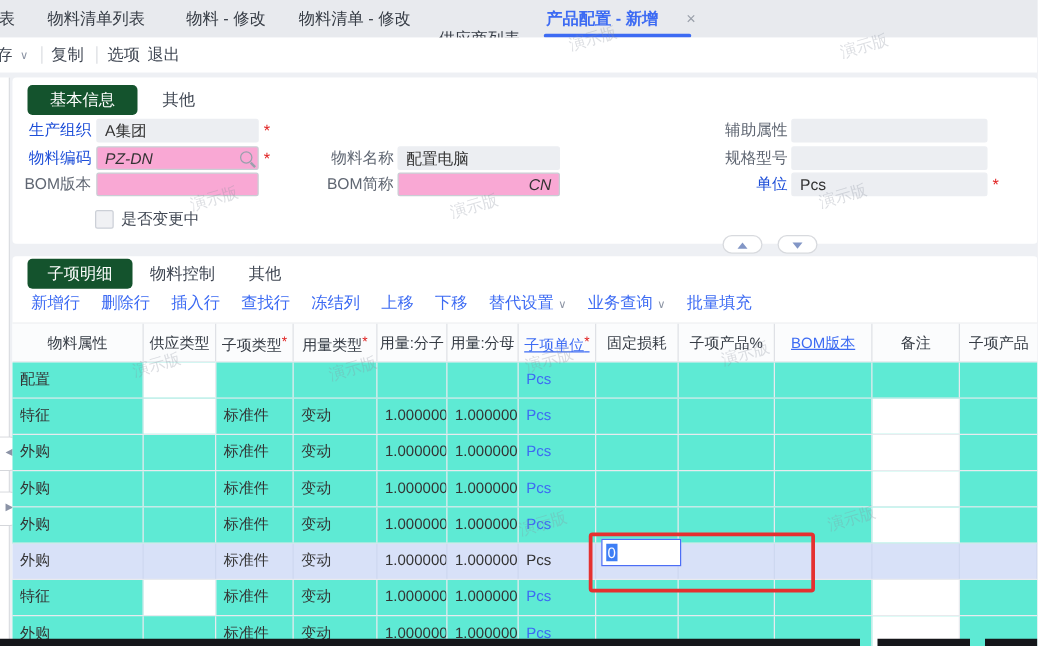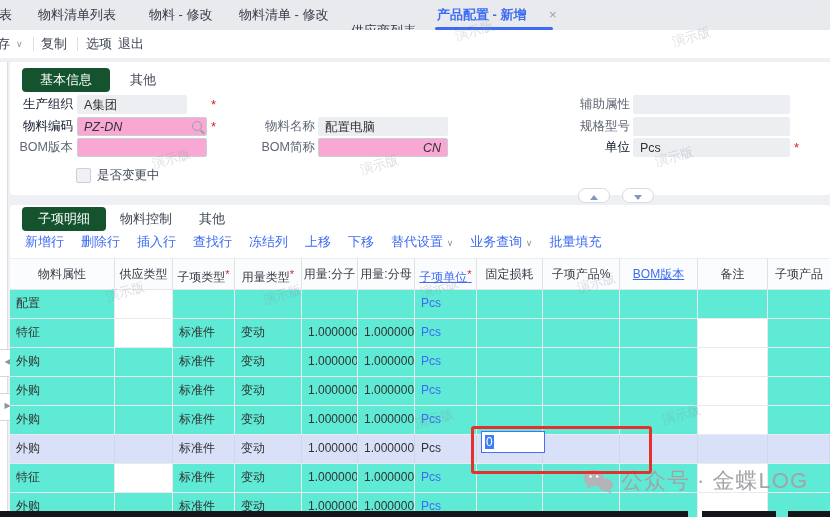--- a/index.html
+++ b/index.html
@@ -23,21 +23,21 @@
   .card{position:absolute;background:#fff;border-radius:3px;}
   #card-basic{left:10px;top:62px;width:820px;height:133px;}
   #card-detail{left:10px;top:205px;width:820px;height:312px;}
 
   
   .itab{position:absolute;height:24px;line-height:24px;font-size:13px;color:#3f4652;text-align:center;border-radius:4px;cursor:pointer;}
   .itab.active{background:#14532d;color:#fff;}
 
   
   .flabel{position:absolute;height:19px;line-height:19px;font-size:12.5px;color:#5f6672;text-align:right;white-space:nowrap;}
-  .flabel.blue{color:#0f172a;}
+  .flabel.blue{color:#1d4ed8;}
   .finput{position:absolute;height:19px;line-height:19px;font-size:12.5px;color:#333;padding:0 6px;box-sizing:border-box;white-space:nowrap;overflow:hidden;}
   .ro{background:#eceef2;border:1px solid #eceef2;border-radius:2px;}
   .ed{background:#f9a8d4;border:1px solid #c9cdd4;border-radius:2px;font-style:italic;}
   .req{position:absolute;color:#e02020;font-size:13px;line-height:19px;}
   .mag{position:absolute;width:8px;height:8px;border:1.5px solid #98a0ac;border-radius:50%;}
   .mag::after{content:'';position:absolute;width:5px;height:1.5px;background:#98a0ac;transform:rotate(45deg);right:-4px;bottom:-2px;}
   .chk{position:absolute;width:13px;height:13px;background:#f0f1f4;border:1px solid #ccd0d7;border-radius:2px;}
   .chklabel{position:absolute;font-size:12.5px;color:#3f4652;line-height:15px;}
 
   
@@ -110,21 +110,21 @@
 
   <div class="lstrip"></div>
   <div class="lhandle" style="top:349px;"><span>◀</span></div>
   <div class="lhandle" style="top:393px;"><span>▶</span></div>
 
   <div class="card" id="card-basic">
     <span class="itab active" style="left:12px;top:6px;width:88px;">基本信息</span>
     <span class="itab" style="left:104px;top:6px;width:58px;">其他</span>
 
     <span class="flabel blue" style="left:5px;top:33px;width:58px;">生产组织</span>
-    <span class="finput ro" style="left:67px;top:33px;width:110px;">A集团</span>
+    <span class="finput ro" style="left:67px;top:33px;width:130px;">A集团</span>
     <span class="req" style="left:201px;top:33px;">*</span>
     <span class="flabel" style="left:560px;top:33px;width:60px;">辅助属性</span>
     <span class="finput ro" style="left:623px;top:33px;width:157px;"></span>
 
     <span class="flabel blue" style="left:5px;top:55px;width:58px;">物料编码</span>
     <span class="finput ed" style="left:67px;top:55px;width:130px;">PZ-DN</span>
     <span class="mag" style="left:182px;top:59px;"></span>
     <span class="req" style="left:201px;top:55px;">*</span>
     <span class="flabel" style="left:248px;top:55px;width:57px;">物料名称</span>
     <span class="finput ro" style="left:308px;top:55px;width:130px;">配置电脑</span>
@@ -303,29 +303,18 @@
   <span class="wm" style="left:152px;top:150px;">演示版</span>
   <span class="wm" style="left:360px;top:156px;">演示版</span>
   <span class="wm" style="left:655px;top:148px;">演示版</span>
   <span class="wm" style="left:106px;top:283px;">演示版</span>
   <span class="wm" style="left:263px;top:286px;">演示版</span>
   <span class="wm" style="left:420px;top:279px;">演示版</span>
   <span class="wm" style="left:577px;top:274px;">演示版</span>
   <span class="wm" style="left:415px;top:410px;">演示版</span>
   <span class="wm" style="left:662px;top:406px;">演示版</span>
 
-  <div class="brand">
-    <svg width="30" height="25" viewBox="0 0 36 30">
-      <ellipse cx="13" cy="11" rx="12" ry="10" fill="#b3b3b8"></ellipse>
-      <polygon points="6,18 4,24 12,20" fill="#b3b3b8"></polygon>
-      <circle cx="9" cy="9" r="1.6" fill="#fff"></circle>
-      <circle cx="17" cy="9" r="1.6" fill="#fff"></circle>
-      <ellipse cx="27" cy="19" rx="9" ry="7.5" fill="#b3b3b8"></ellipse>
-      <polygon points="32,24 34,29 26,26" fill="#b3b3b8"></polygon>
-    </svg>
-    <span class="brand-text">公众号 · 金蝶LOG</span>
-  </div>
 
   <div class="botseg" style="left:0;width:688px;"></div>
   <div class="botseg" style="left:702px;width:74px;"></div>
   <div class="botseg" style="left:788px;width:42px;"></div>
 
 </div>
 
 </body></html>

